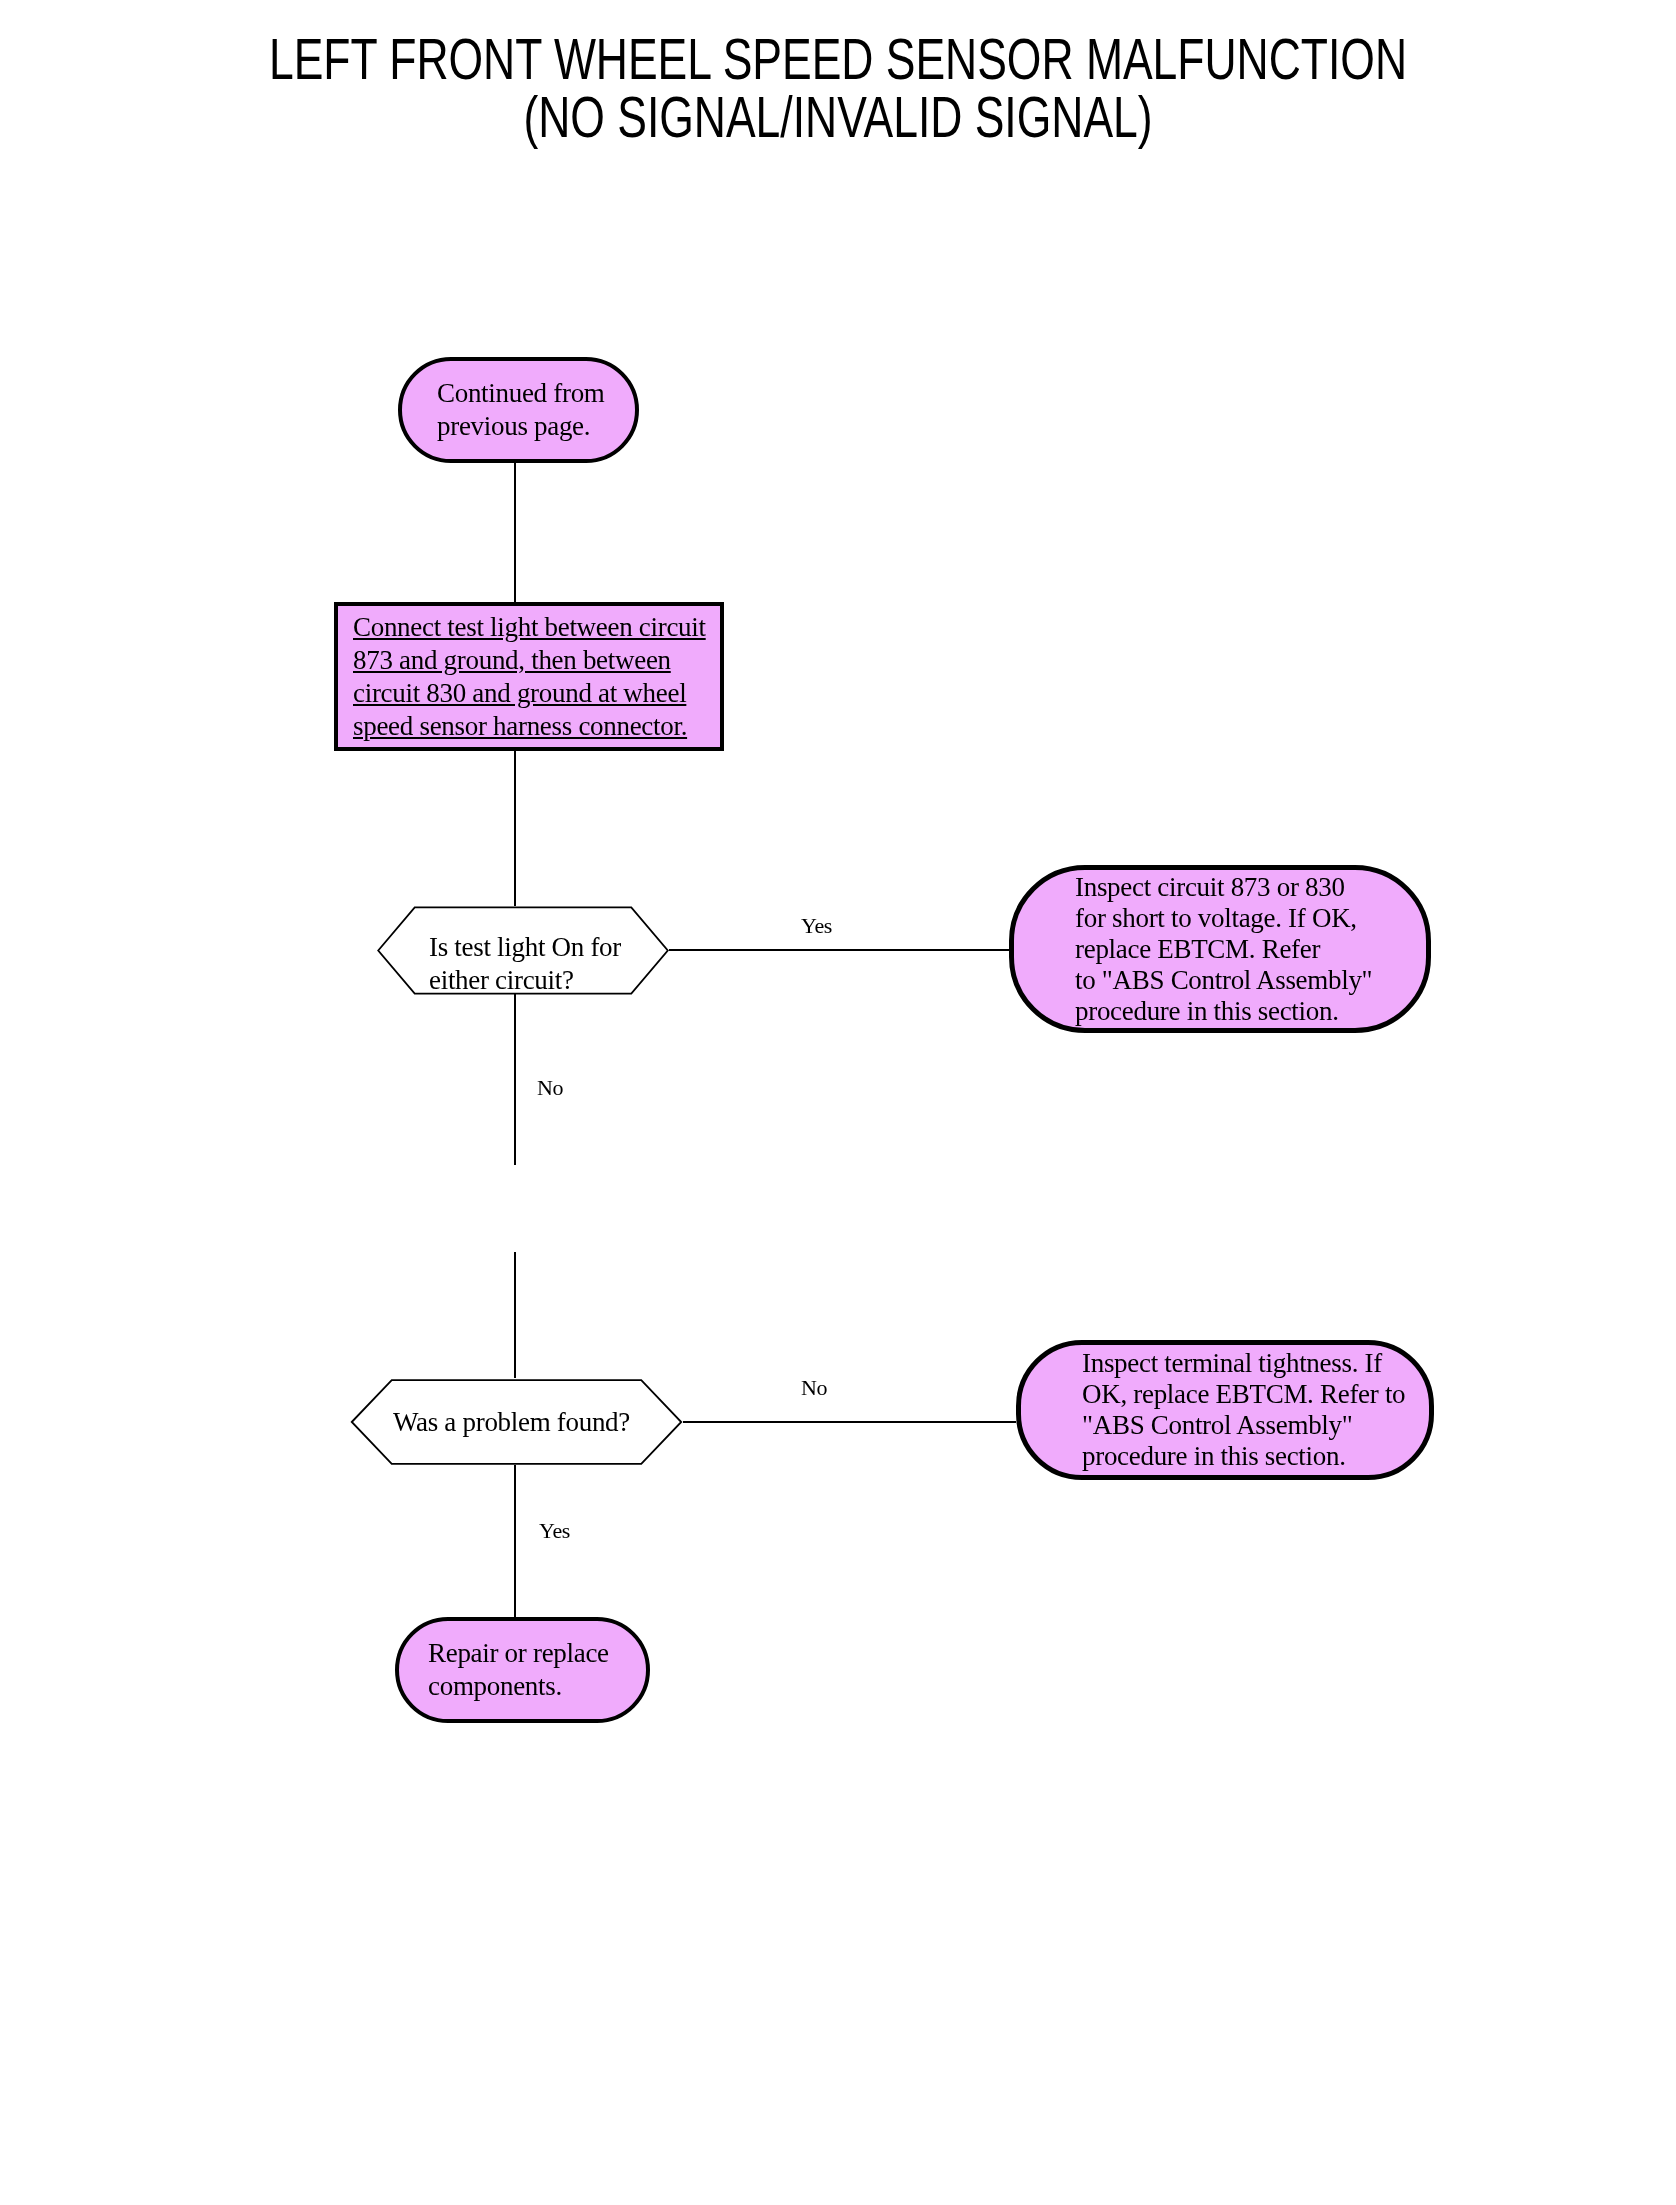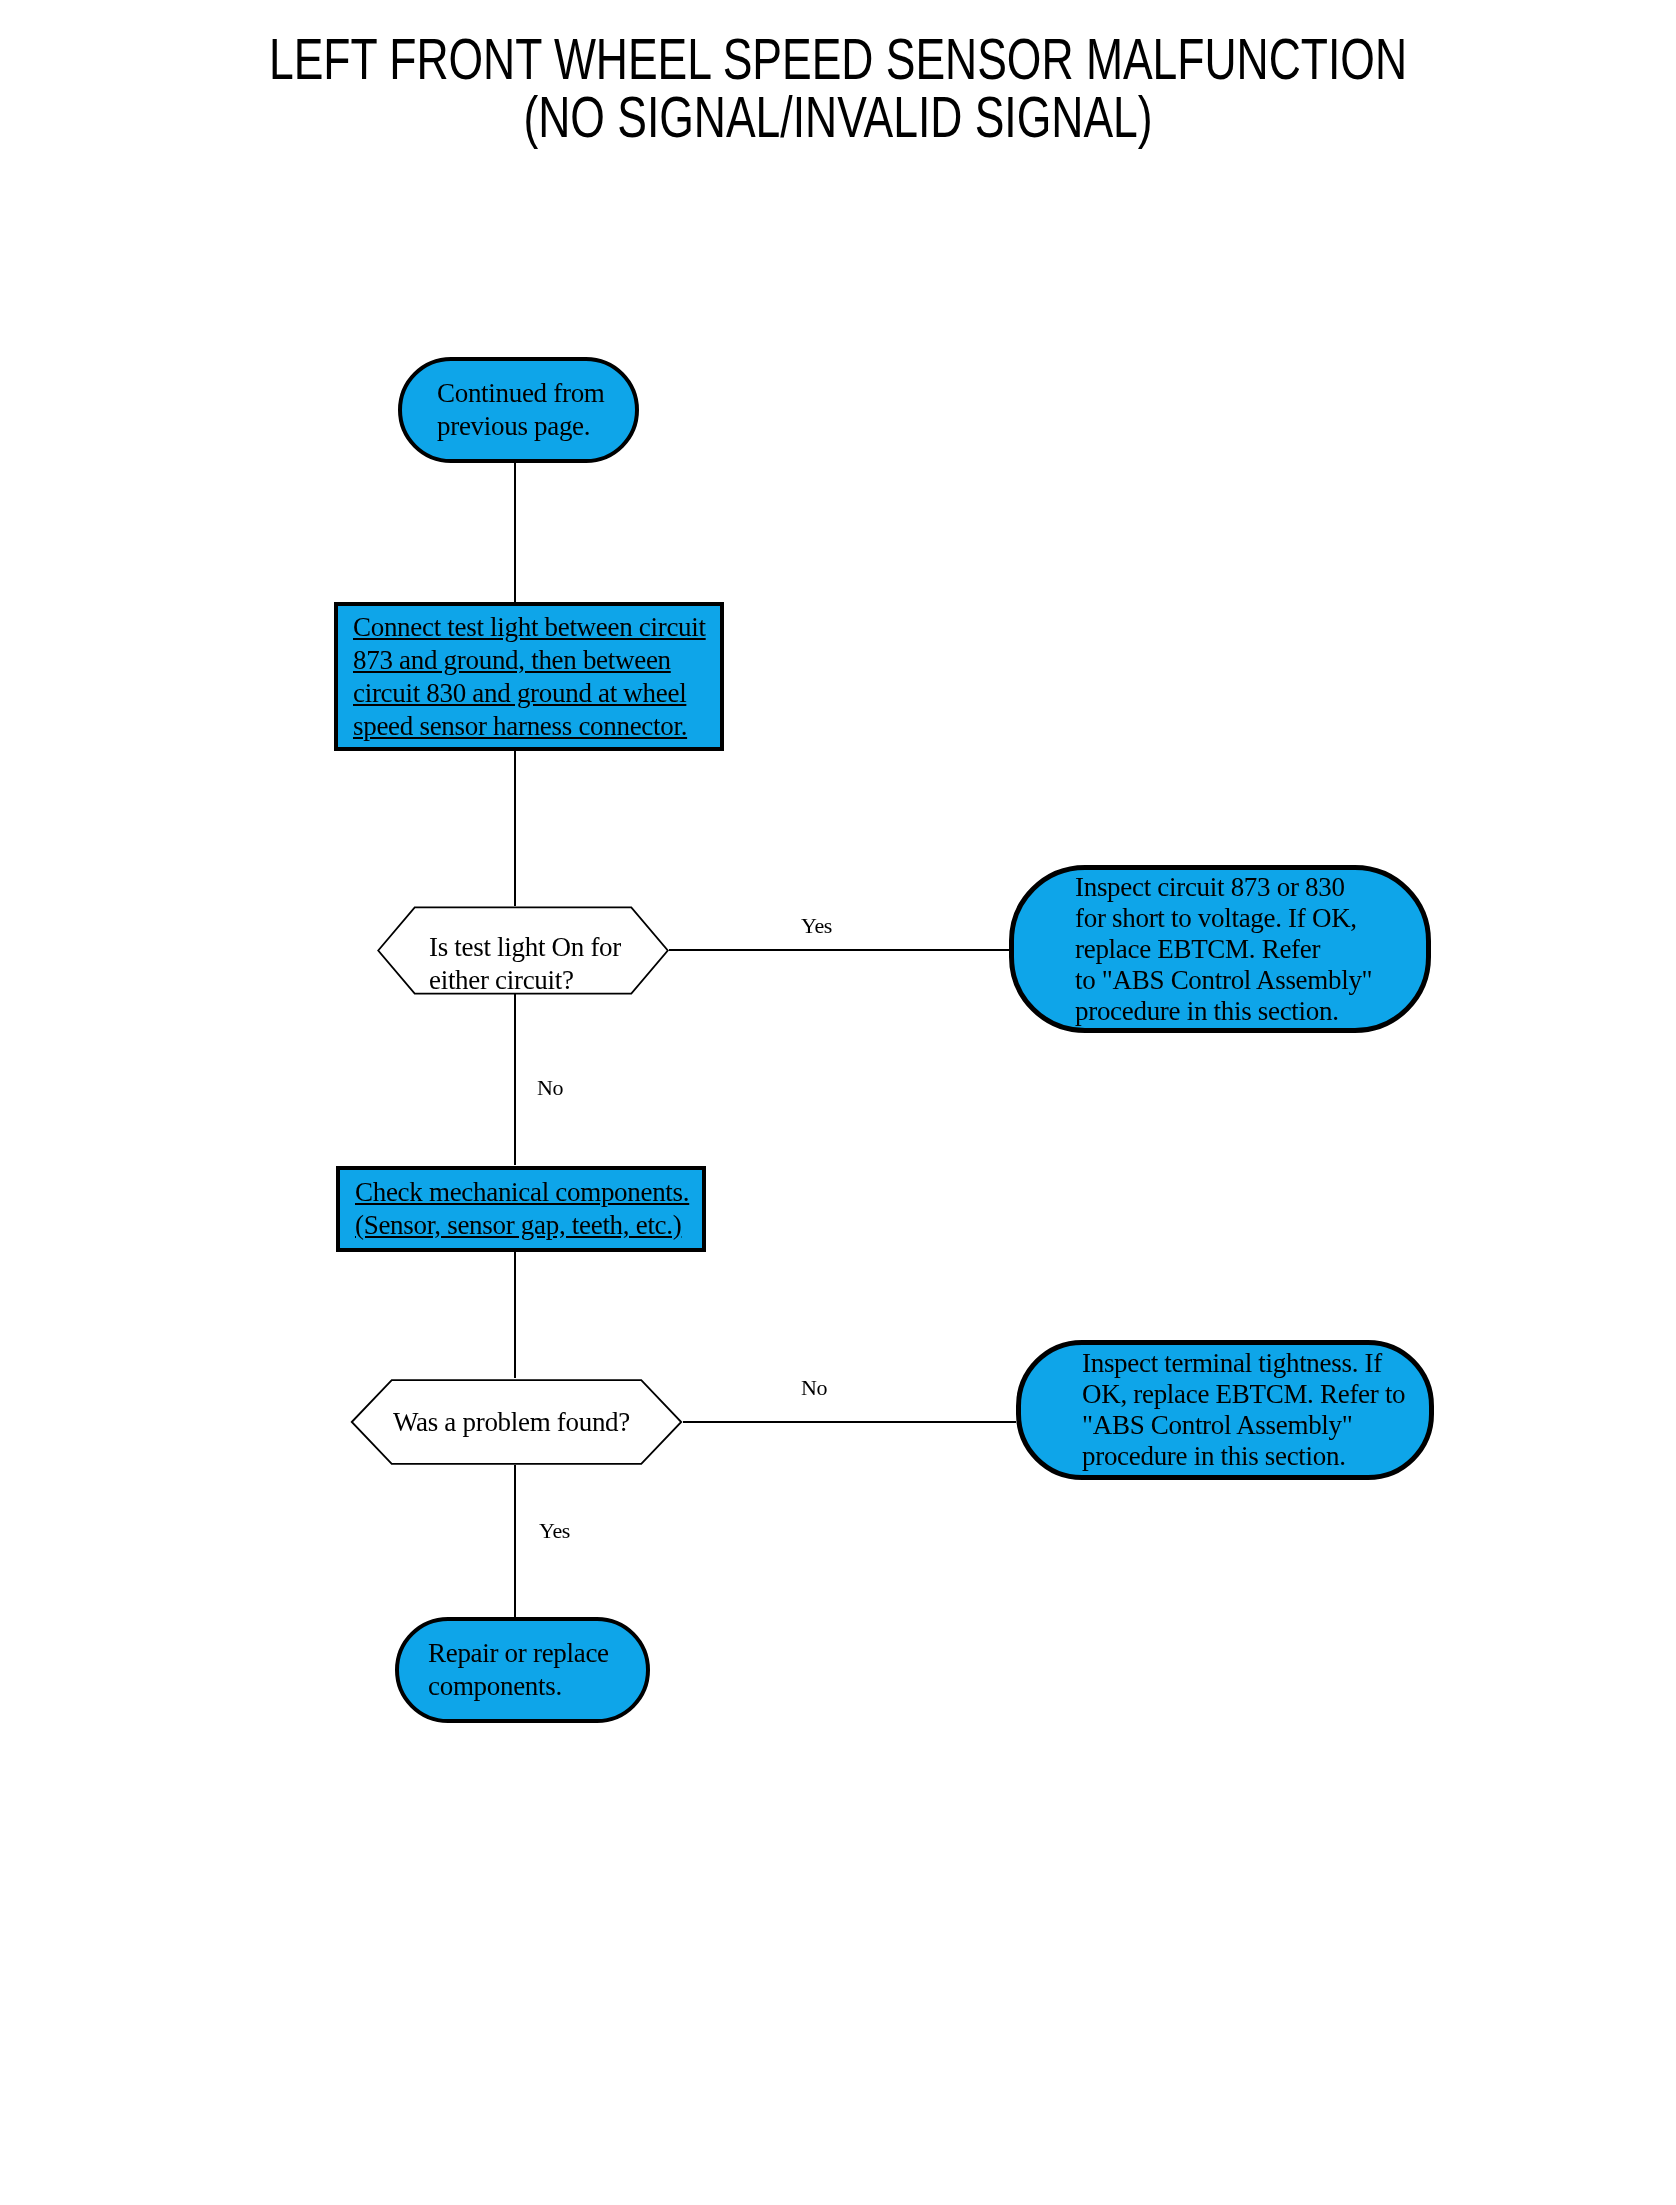--- a/index.html
+++ b/index.html
@@ -25,21 +25,21 @@
     transform:scaleX(0.78);
     transform-origin:50% 0;
     white-space:pre-line;
   }
   
   .node{
     position:absolute;
     display:flex;
     align-items:center;
     box-sizing:border-box;
-    background:#0ea5e9;
+    background:#f0abfc;
   }
   .txt{
     font-size:27px;
     line-height:33px;
     letter-spacing:-0.3px;
     white-space:pre-line;
     text-align:left;
   }
   
   .terminator{
@@ -144,24 +144,20 @@
   </div>
 
   <div class="node stadium" id="stad-inspect-circuit">
     <div class="txt">Inspect circuit 873 or 830
 for short to voltage. If OK,
 replace EBTCM. Refer
 to "ABS Control Assembly"
 procedure in this section.</div>
   </div>
 
-  <div class="node process" id="box-check">
-    <div class="txt">Check mechanical components.
-(Sensor, sensor gap, teeth, etc.)</div>
-  </div>
 
   <div class="hexwrap" id="dec-problem">
     <svg width="333" height="86" viewBox="0 0 548 142">
       <polygon points="2,71 68,2 480,2 546,71 480,140 68,140" fill="#ffffff" stroke="#000000" stroke-width="3"></polygon>
     </svg>
     <div class="hextxt">
       <div class="txt">Was a problem found?</div>
     </div>
   </div>
 

